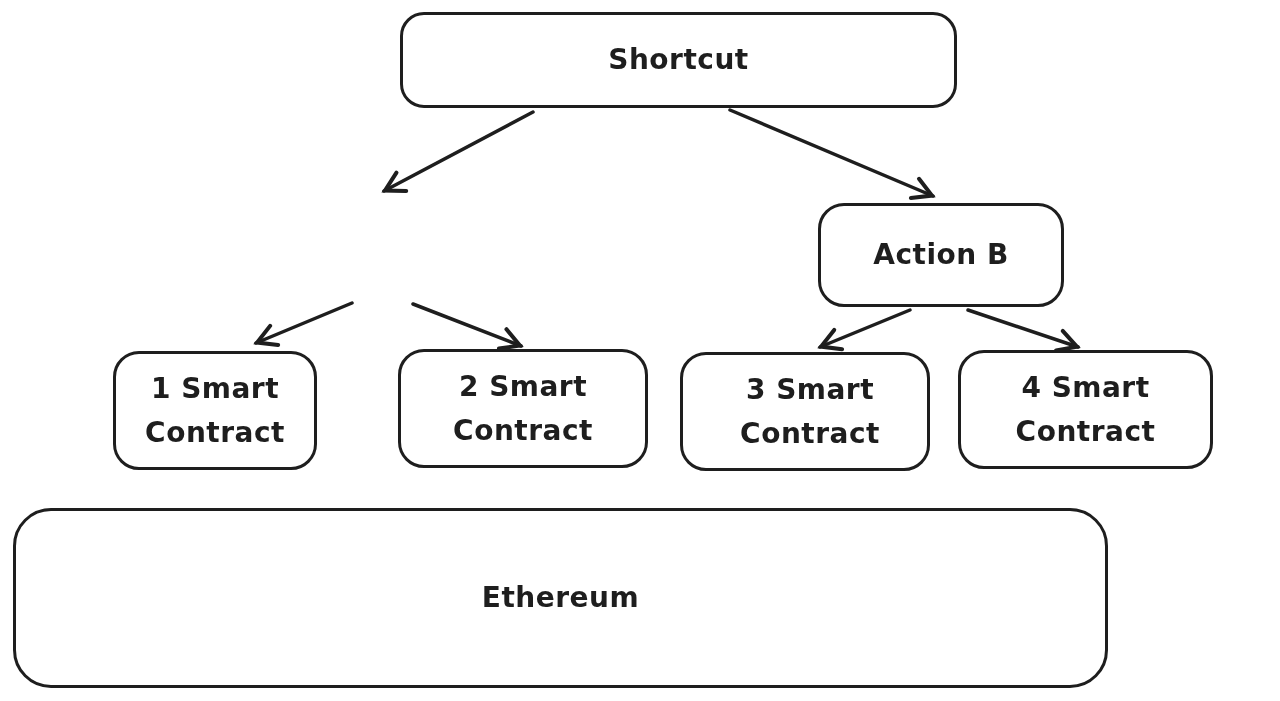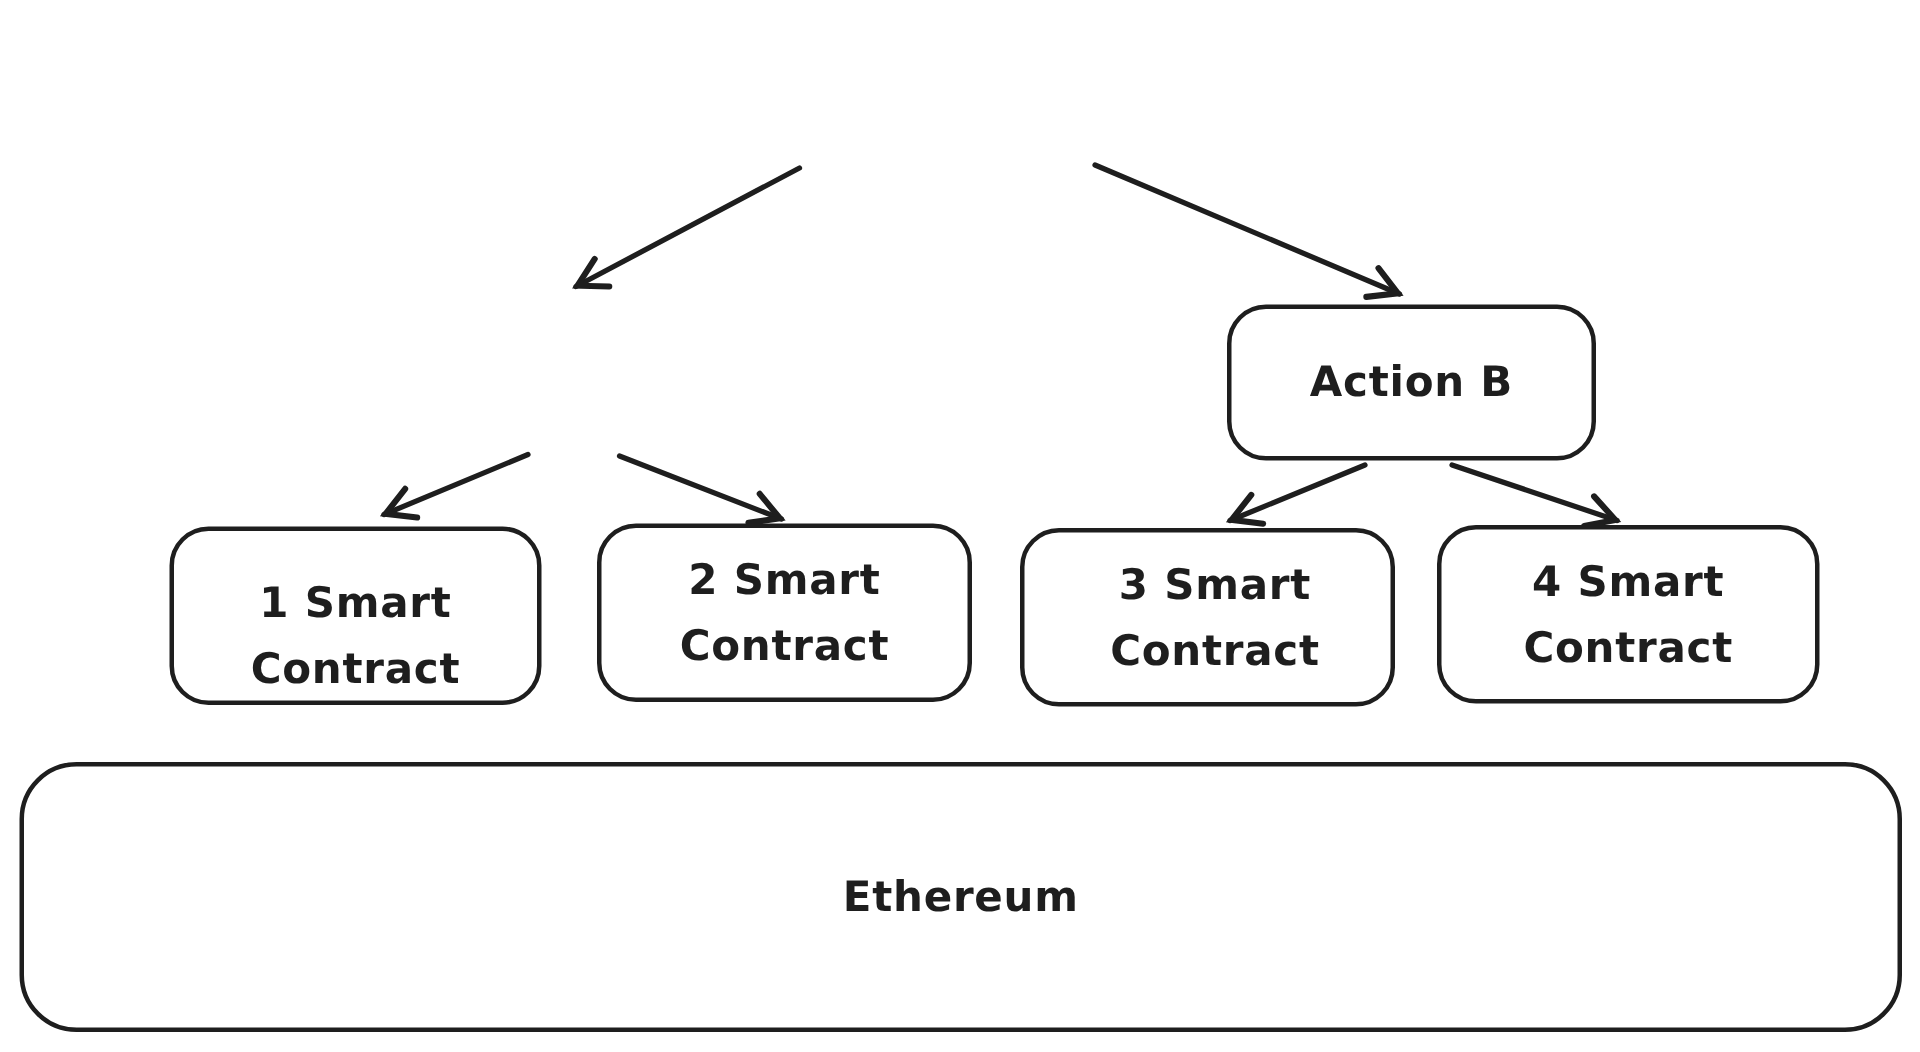--- a/index.html
+++ b/index.html
@@ -28,25 +28,25 @@
     font-size: 28px;
     font-weight: 700;
     letter-spacing: 0.5px;
     text-align: center;
     white-space: pre-line;
     line-height: 1.55;
   }
   .node-shortcut  { left: 400px; top: 12px;  width: 557px;  height: 96px;  border-radius: 24px; }
   .node-action-a  { left: 248px; top: 197px; width: 246px;  height: 104px; }
   .node-action-b  { left: 818px; top: 203px; width: 246px;  height: 104px; text-align: center; }
-  .node-contract-1{ left: 113px; top: 351px; width: 248px;  height: 119px; align-items: flex-end; }
+  .node-contract-1{ left: 113px; top: 351px; width: 204px;  height: 119px; }
   .node-contract-2{ left: 398px; top: 349px; width: 250px;  height: 119px; }
   .node-contract-3{ left: 680px; top: 352px; width: 250px;  height: 119px; padding-left: 10px; }
   .node-contract-4{ left: 958px; top: 350px; width: 255px;  height: 119px; }
-  .node-ethereum  { left: 13px;  top: 508px; width: 1255px; height: 180px; border-radius: 38px; }
+  .node-ethereum  { left: 13px;  top: 508px; width: 1095px; height: 180px; border-radius: 38px; }
   svg.arrows {
     position: absolute;
     left: 0; top: 0;
     width: 1280px;
     height: 701px;
     pointer-events: none;
   }
   svg.arrows line {
     stroke: #1e1e1e;
     stroke-width: 3.5;
@@ -65,20 +65,23 @@
       </marker>
     </defs>
     <line x1="533" y1="112" x2="384" y2="191" marker-end="url(#arrowhead)"></line>
     <line x1="730" y1="110" x2="933" y2="196" marker-end="url(#arrowhead)"></line>
     <line x1="352" y1="303" x2="256" y2="343" marker-end="url(#arrowhead)"></line>
     <line x1="413" y1="304" x2="521" y2="346" marker-end="url(#arrowhead)"></line>
     <line x1="910" y1="310" x2="820" y2="347" marker-end="url(#arrowhead)"></line>
     <line x1="968" y1="310" x2="1078" y2="347" marker-end="url(#arrowhead)"></line>
   </svg>
 
+  <div class="node node-shortcut">
+    <span>Shortcut</span>
+  </div>
 
 
   <div class="node node-action-b">
     <span>Action B</span>
   </div>
 
   <div class="node node-contract-1">
     <span>1 Smart
 Contract</span>
   </div>

